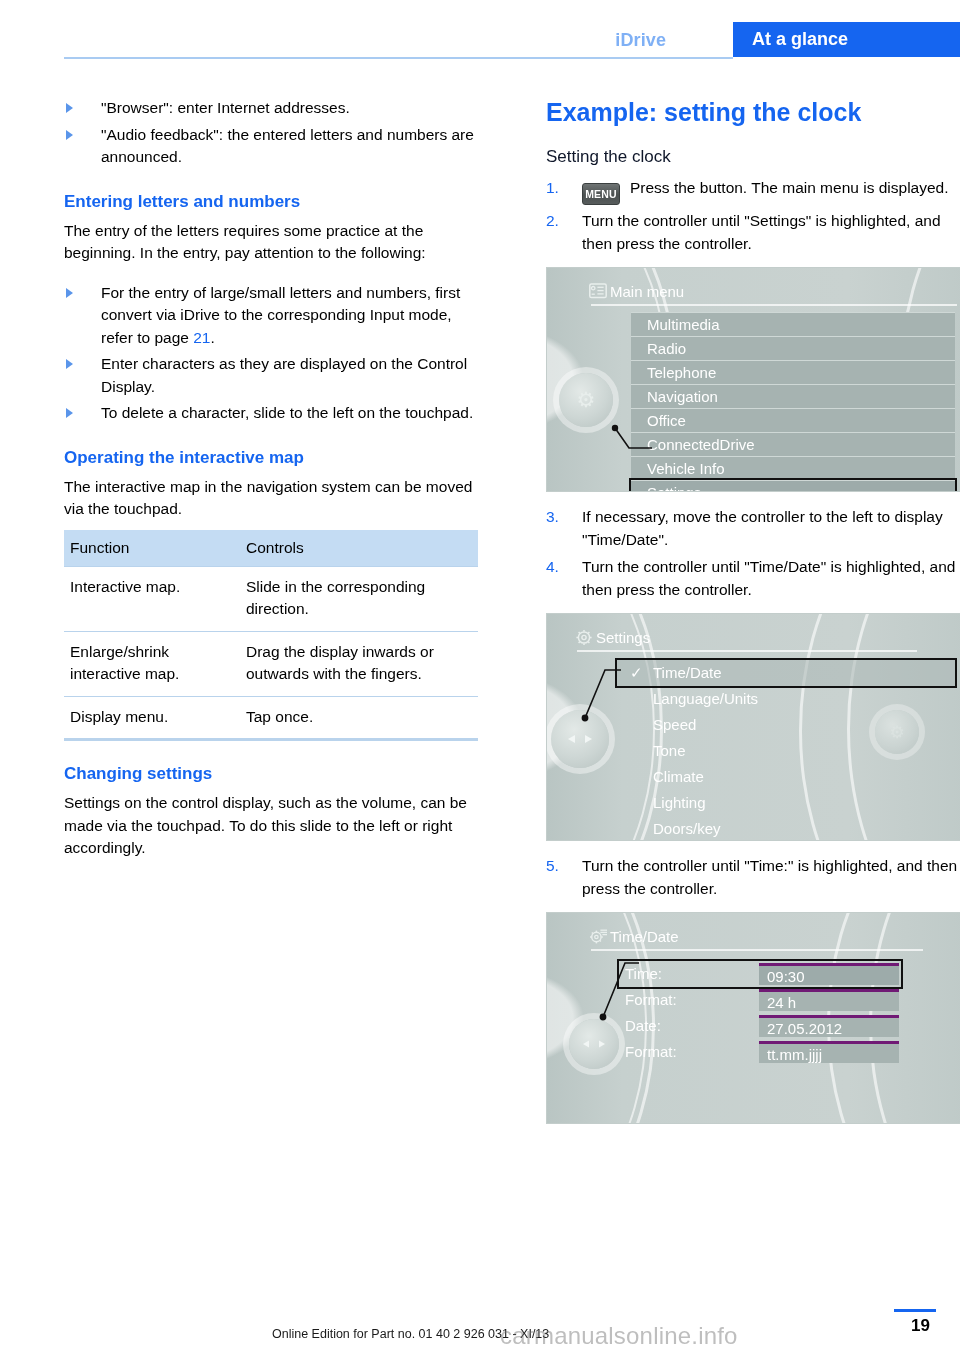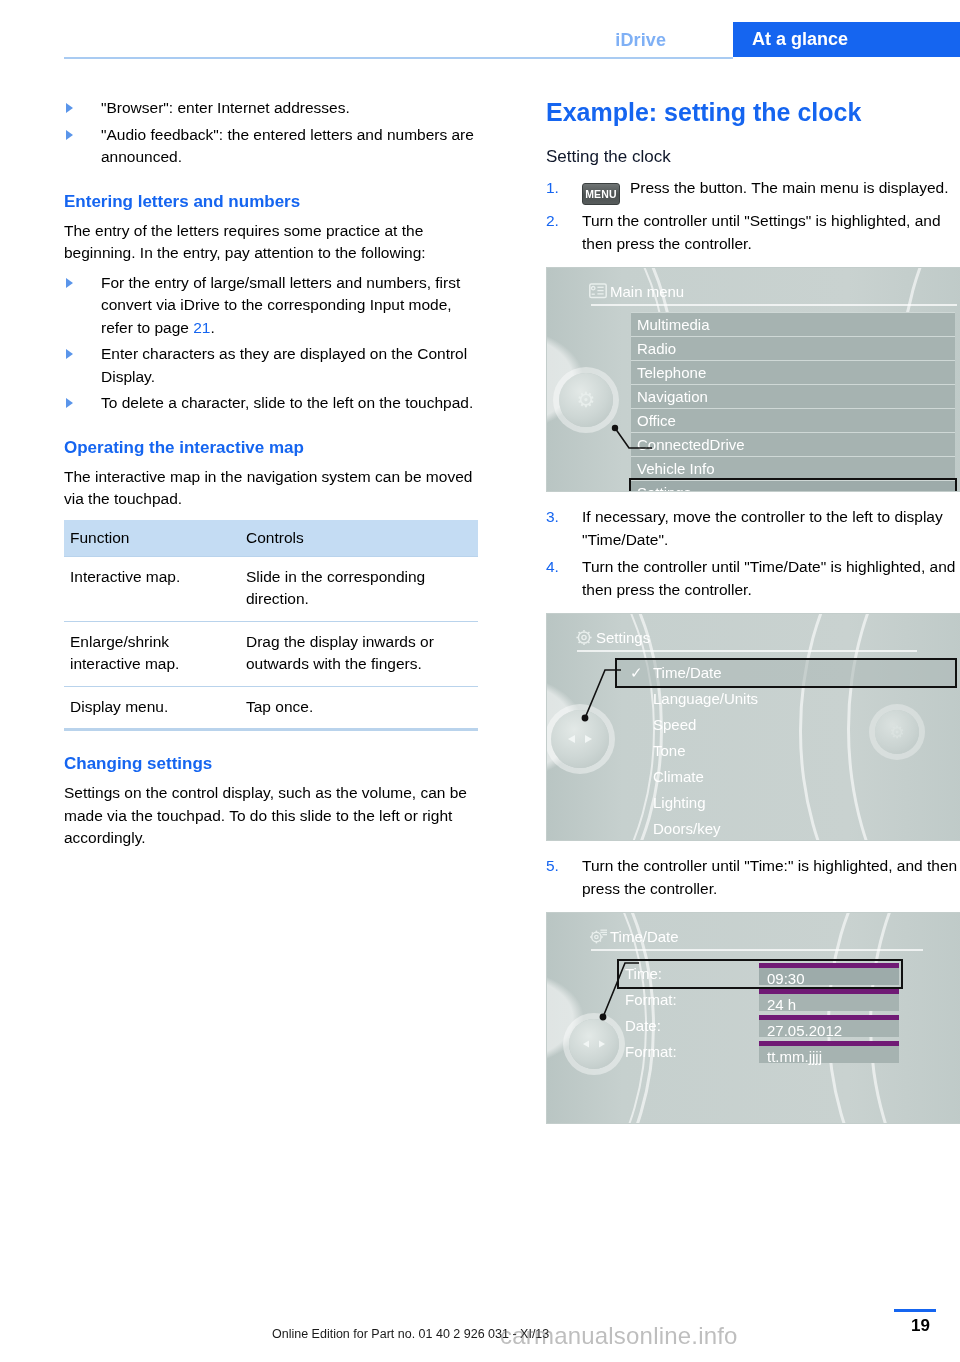--- a/index.html
+++ b/index.html
@@ -156,21 +156,21 @@
   }
   .idrive .hdr-ico{
     width:18px;height:16px;flex:0 0 18px; position:relative;
   }
   .rows{
     position:absolute; left:84px; right:10px; top:44px;
   }
   .rowitem{
     height:24px; line-height:24px;
     color:#ffffff; font-size:15px;
-    padding-left:6px;
+    padding-left:16px;
     background:#a6b3b1;
     border-top:1px solid #cfd8d6;
     position:relative;
   }
   .rowitem.sel{
     outline:2px solid #111;
     background:#9dabaa;
     z-index:3;
   }
   .knob{
@@ -206,21 +206,21 @@
   
   .rows3{ position:absolute; left:78px; right:10px; top:48px; }
   .rows3 .r{
     height:26px; position:relative; color:#ffffff; font-size:15px;
   }
   .rows3 .lbl{ position:absolute; left:0; top:0; line-height:26px; }
   .rows3 .val{
     position:absolute; left:134px; top:2px; width:140px; height:22px;
     line-height:22px; padding-left:8px;
     background:#a6b3b1;
-    border-top:5px solid #701a75;
+    border-top:3px solid #701a75;
   }
   .rows3 .r.sel .val{ background:#9dabaa; }
   .rows3 .r.sel .selbox{
     position:absolute; left:-6px; top:0px; width:282px; height:26px;
     outline:2px solid #111;
   }
   .rows3 .r.sel .lbl{ z-index:2; }
 
   
   .footer-note{
@@ -262,21 +262,21 @@
     </li>
     <li>
       <span class="tri"></span>
       <span>"Audio feedback": the entered letters and numbers are announced.</span>
     </li>
   </ul>
 
   <h2 class="section">Entering letters and numbers</h2>
   <p class="body">The entry of the letters requires some practice at the beginning. In the entry, pay attention to the following:</p>
 
-  <ul class="bullets" style="margin-top:7px">
+  <ul class="bullets" style="margin-top:17px">
     <li>
       <span class="tri"></span>
       <span>For the entry of large/small letters and numbers, first convert via iDrive to the corresponding Input mode, refer to page </span><span class="pagelink">21</span><span>.</span>
     </li>
     <li>
       <span class="tri"></span>
       <span>Enter characters as they are displayed on the Control Display.</span>
     </li>
     <li>
       <span class="tri"></span>

